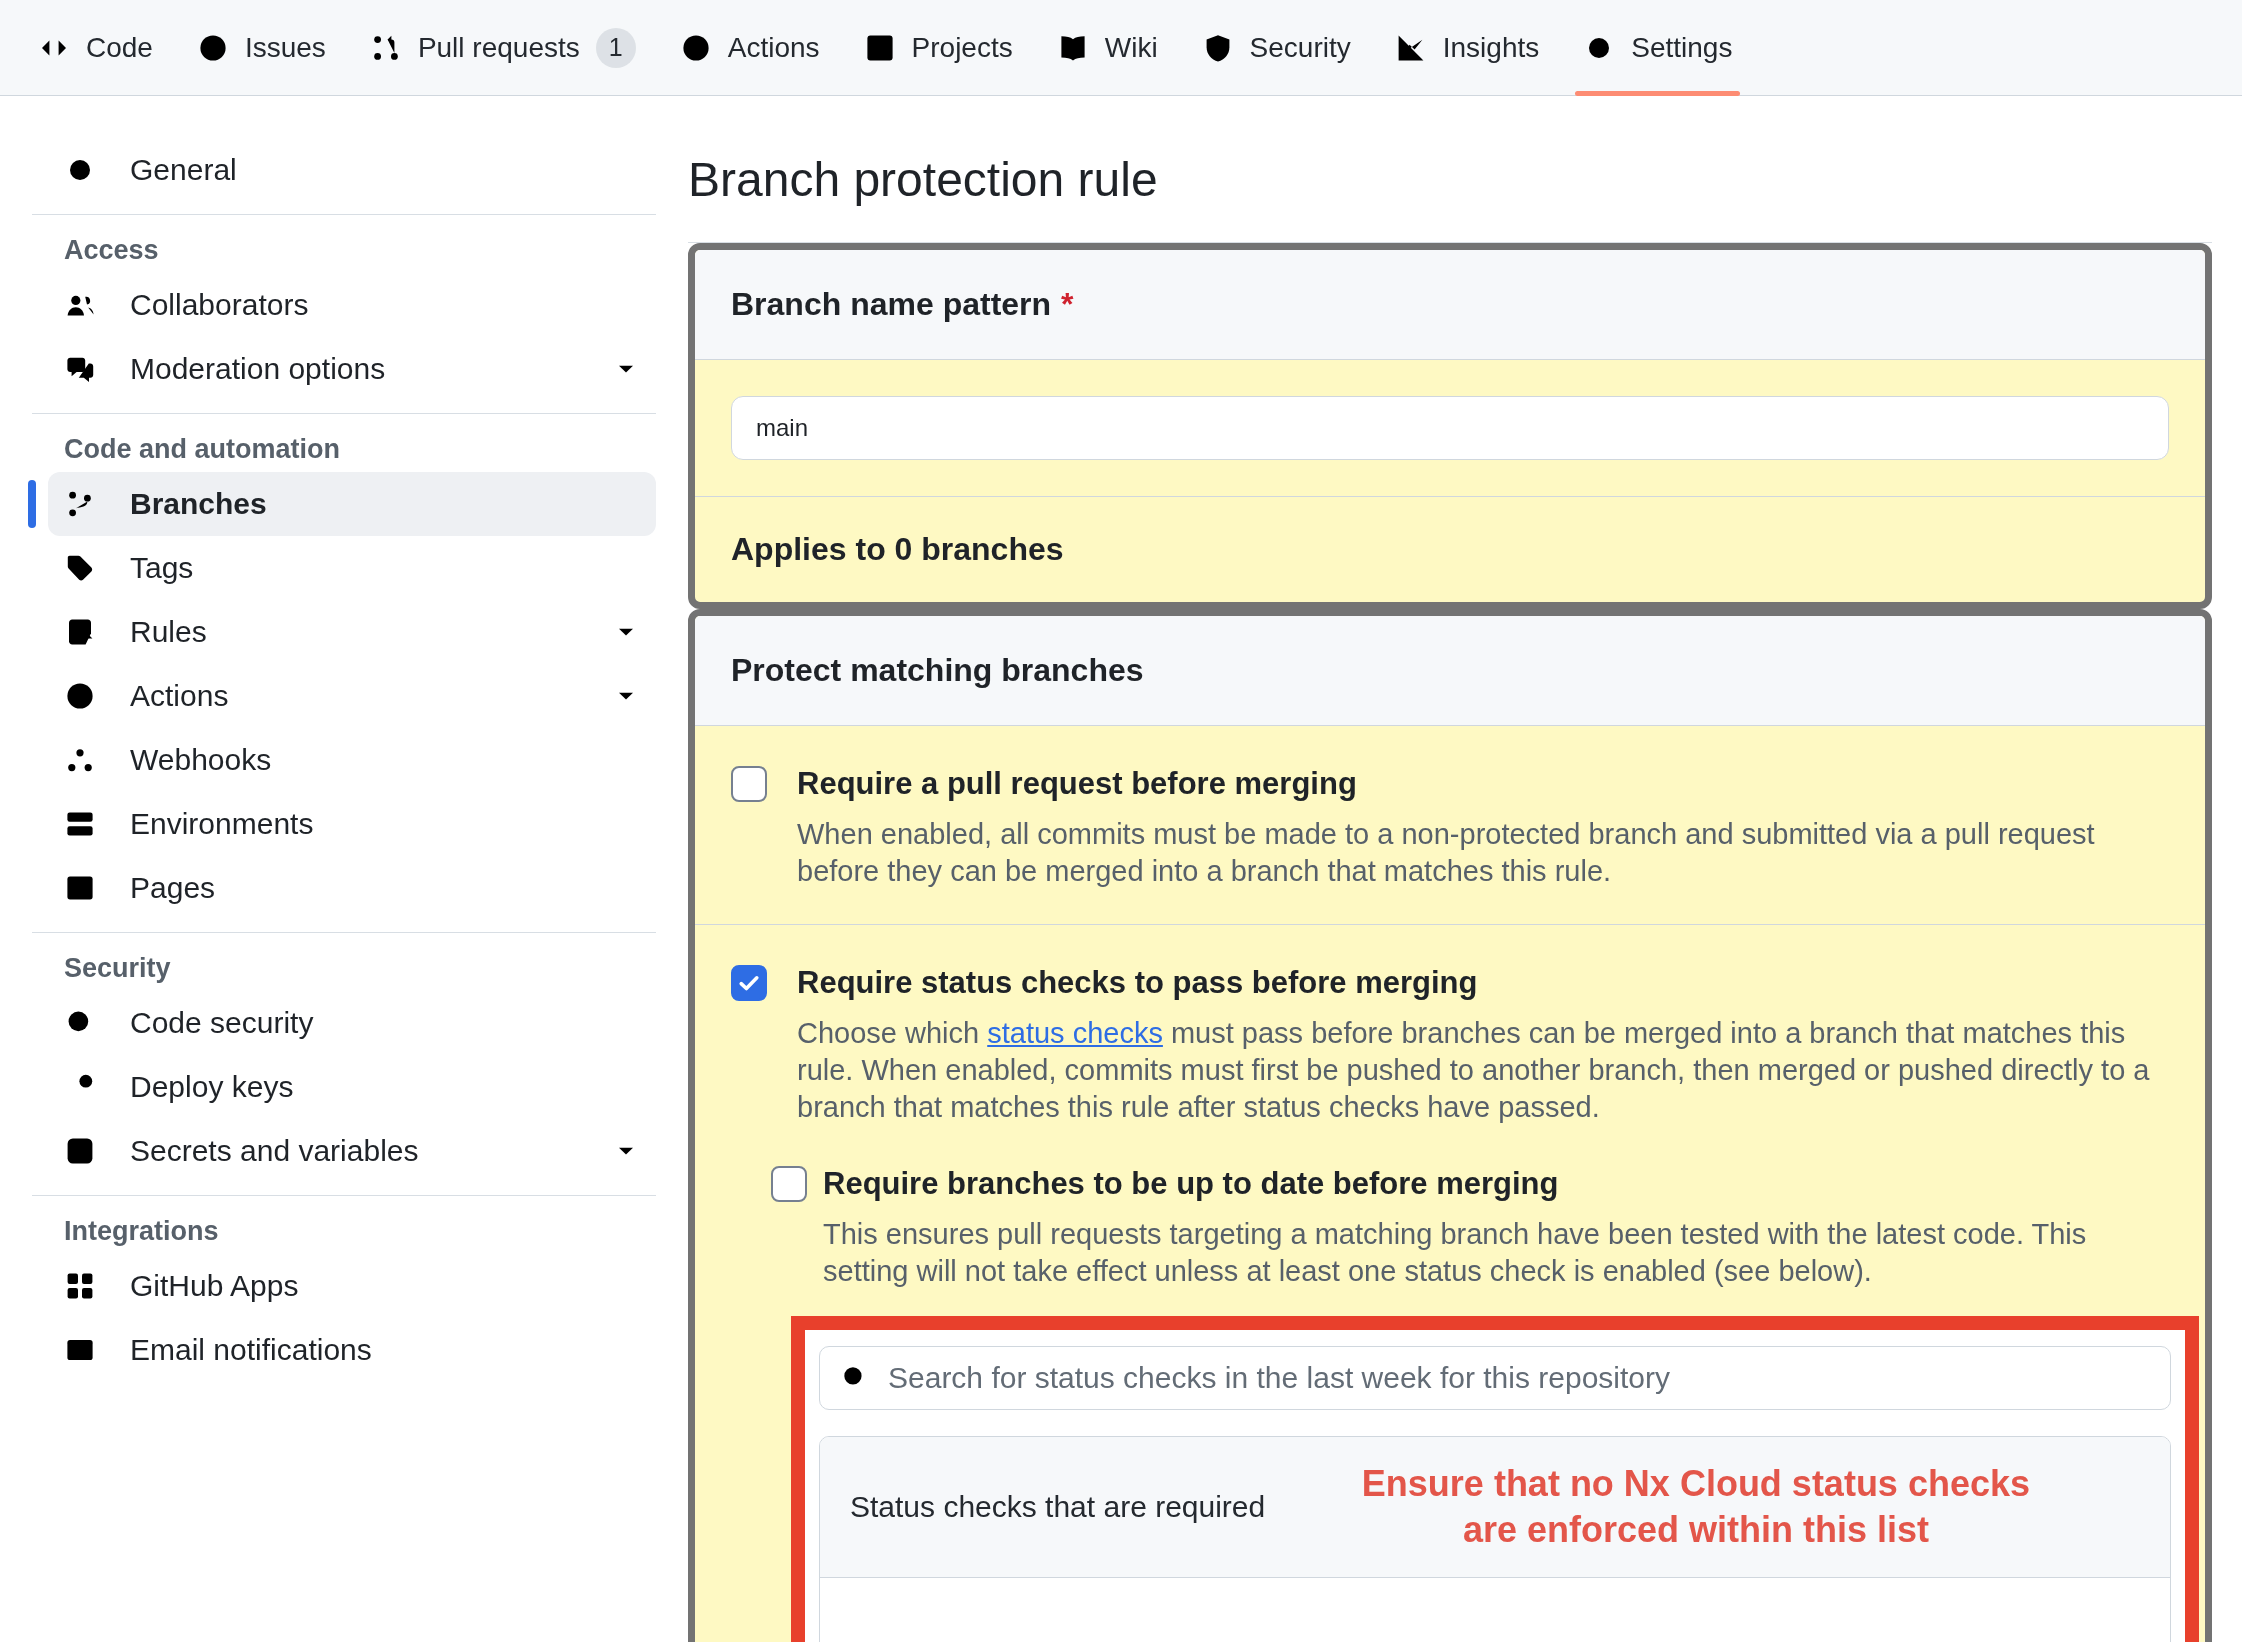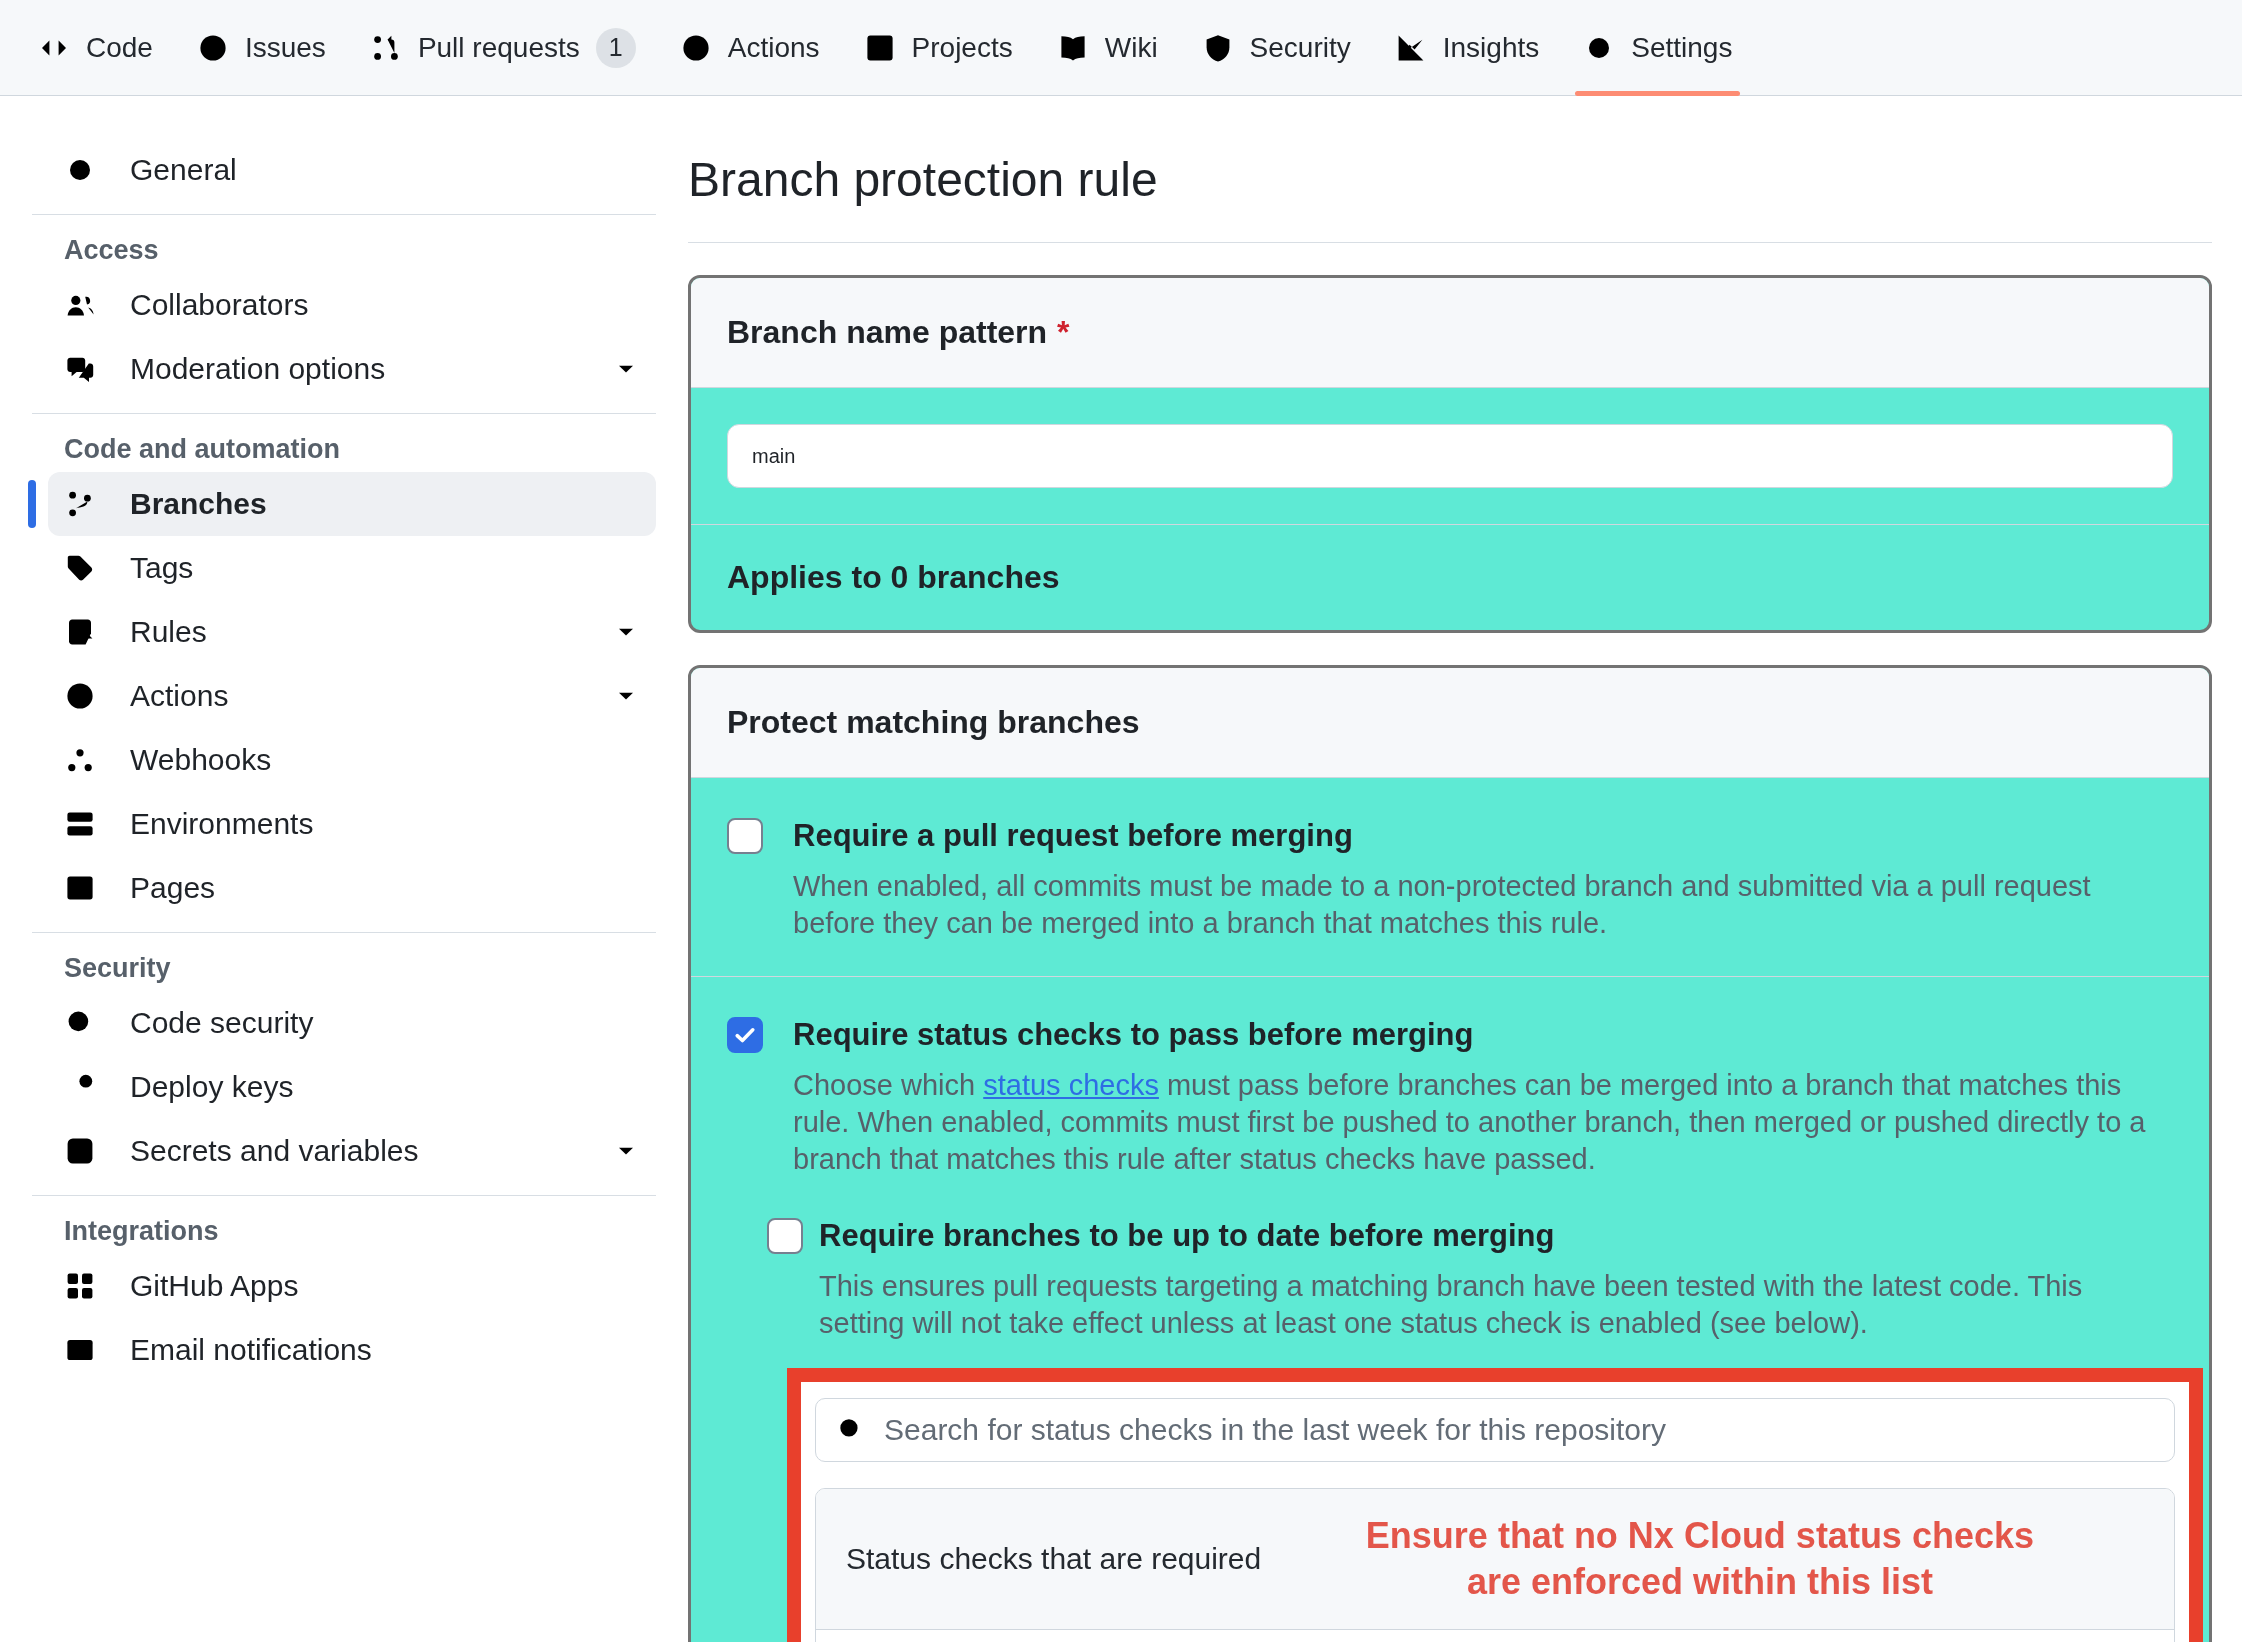--- a/index.html
+++ b/index.html
@@ -53,32 +53,32 @@
     height:46px; display:flex; align-items:center; padding:0 16px;
     font-size:27px; font-weight:700; color:#57606a; margin-top:8px;
   }
 
   
   .main { flex:1; padding:52px 30px 0 0; }
   .page-title { font-size:48px; font-weight:400; color:#1f2328; line-height:64px; }
   .title-hr { border:none; border-top:1px solid #d8dee4; margin:30px 0 0 0; }
 
   .card {
-    border:3px solid #737373; border-radius:12px; margin-top:32px;
-    background:#5eead4; overflow:hidden;
+    border:7px solid #737373; border-radius:12px; 
+    background:#fef9c3; overflow:hidden;
   }
   .card-header {
     background:#f6f8fa; border-bottom:1px solid #d0d7de;
     padding:36px; font-size:32px; font-weight:700; color:#1f2328;
   }
   .required-star { color:#cf222e; margin-left:10px; font-weight:700; }
   .card-body { padding:36px; }
   .text-input {
     width:100%; height:64px; border:1px solid #d0d7de; border-radius:12px;
-    font-size:20px; color:#1f2328; padding:0 24px; background:#fff; outline:none;
+    font-size:24px; color:#1f2328; padding:0 24px; background:#fff; outline:none;
     font-family:"Liberation Sans","DejaVu Sans",sans-serif;
   }
   .card-footer {
     border-top:1px solid #d0d7de; padding:34px 36px;
     font-size:32px; font-weight:700; color:#1f2328;
   }
 
   .opt-section { padding:40px 36px 34px 36px; }
   .opt-section + .opt-section { border-top:1px solid #d0d7de; }
   .opt-row { display:flex; align-items:center; gap:30px; }

